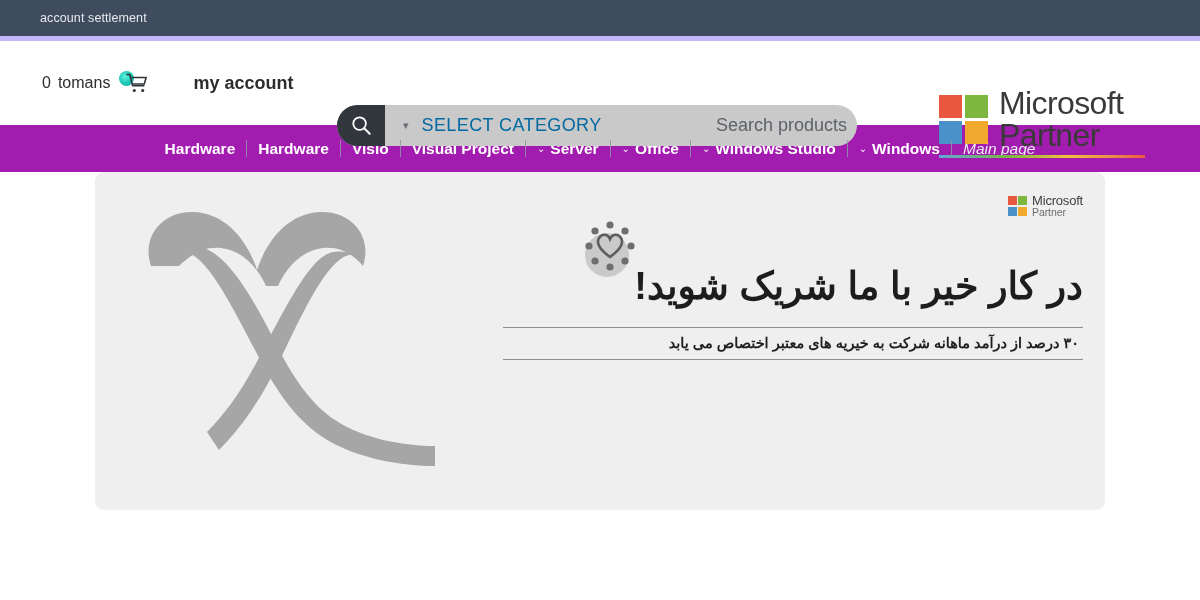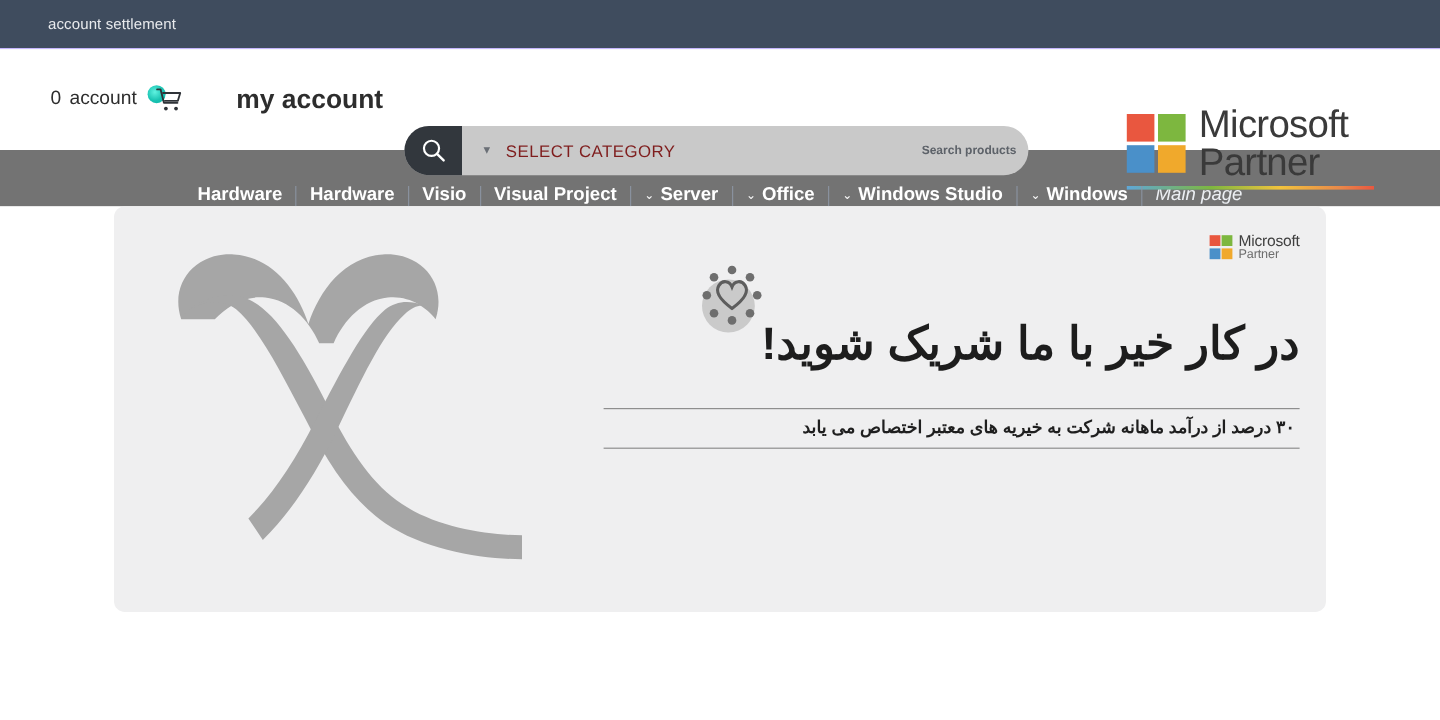--- a/index.html
+++ b/index.html
@@ -11,21 +11,21 @@
   }
 
   
   .topbar {
     height: 41px;
     background: #3f4c5e;
     display: flex;
     align-items: center;
     padding-left: 40px;
     gap: 0;
-    border-bottom: 1px solid #c4b5fd;
+    border-bottom: 5px solid #c4b5fd;
   }
   .topbar-item {
     color: #e8eaed;
     font-size: 12.5px;
     letter-spacing: .1px;
     white-space: nowrap;
     padding: 0 22px 0 0;
     line-height: 41px;
   }
   .topbar-item.phone { color: #dfe2e6; }
@@ -52,21 +52,21 @@
   .cart-badge {
     position: absolute; left: 0; top: 1px;
     width: 15px; height: 15px; border-radius: 50%;
     background: radial-gradient(circle at 40% 38%, #5ff2e0 0%, #19c3b2 55%, #0fb3a6 100%);
   }
   .cart-glyph {
     position: absolute; left: 7px; top: 3px;
     width: 22px; height: 21px;
   }
   .my-account {
-    font-size: 22px; color: #2d2d2d; font-weight: bold;
+    font-size: 18px; color: #2d2d2d; font-weight: bold;
     margin-left: 44px;
   }
 
   .searchbar {
     position: absolute; left: 337px; top: 64px;
     width: 520px; height: 41px;
     background: #c9c9c9;
     border-radius: 21px;
     display: flex; align-items: center;
   }
@@ -76,29 +76,28 @@
     border-radius: 21px 0 0 21px;
     display: flex; align-items: center; justify-content: center;
     border: none; cursor: pointer; flex: 0 0 auto;
   }
   .search-cat {
     display: flex; align-items: center; gap: 13px;
     padding-left: 18px; cursor: pointer; flex: 0 0 auto;
   }
   .cat-chevron { color: #6a6f76; font-size: 11px; line-height: 1; }
   .cat-label {
-    font-size: 14px; color: #7f1d1d; letter-spacing: .4px;
+    font-size: 18px; color: #0369a1; letter-spacing: .4px;
   }
   .search-input {
     flex: 1 1 auto; border: none; outline: none;
     background: transparent; text-align: right;
     padding-right: 10px;
-    font-size: 10px; color: #5d6269;
+    font-size: 18px; color: #5d6269;
     font-family: "Liberation Sans", sans-serif;
-    font-weight: bold;
   }
   .search-input::placeholder { color: #5d6269; opacity: 1; }
 
   
   .ms-logo { position: absolute; right: 55px; top: 47px; }
   .ms-logo-row { display: flex; align-items: center; gap: 11px; }
   .ms-squares {
     display: grid; grid-template-columns: 23px 23px;
     grid-template-rows: 23px 23px; gap: 3px;
   }
@@ -107,22 +106,22 @@
   .ms-words { display: flex; flex-direction: column; line-height: .99; }
   .ms-word-1 { font-size: 32px; color: #3a3a3a; letter-spacing: -.6px; }
   .ms-word-2 { font-size: 32px; color: #3a3a3a; letter-spacing: -.6px; }
   .ms-underline {
     margin-top: 4px; height: 2.5px; width: 206px;
     background: linear-gradient(to right,#5fa8d8 0%,#7db73f 34%,#f2c33c 62%,#e9894a 86%,#e9573f 100%);
   }
 
   
   .navbar {
-    height: 47px; background: #737373;
-    display: flex; align-items: flex-end; justify-content: center;
+    height: 47px; background: #a21caf;
+    display: flex; align-items: center; justify-content: center;
   }
   .nav-inner { display: flex; align-items: center; }
   .nav-item {
     color: #ffffff; font-size: 15.5px; font-weight: bold;
     padding: 0 11px; cursor: pointer; white-space: nowrap;
     display: flex; align-items: center; gap: 5px;
   }
   .nav-item.plain { font-weight: normal; color: #eceff3; font-style: italic; }
   .nav-sep { width: 1px; height: 17px; background: #8d97a6; opacity: .85; }
   .nav-caret { font-size: 10px; font-weight: normal; opacity: .95; }
@@ -147,41 +146,41 @@
   .ribbon { position: absolute; left: 20px; top: 28px; }
   .charity-icon { position: absolute; left: 482px; top: 45px; }
 
   .headline {
     position: absolute; right: 22px; top: 92px;
     width: 600px; text-align: right; direction: rtl;
     font-size: 38px; font-weight: bold; color: #1d1d1d;
     letter-spacing: .5px;
   }
   .subline-wrap {
-    position: absolute; right: 22px; top: 168px; width: 580px;
+    position: absolute; right: 22px; top: 155px; width: 580px;
   }
   .rule { height: 1px; background: #8e8e8e; width: 100%; }
   .subline {
     direction: rtl; text-align: right;
     font-size: 14.5px; color: #1f1f1f; font-weight: bold;
     padding: 7px 4px 8px 4px; letter-spacing: .2px;
   }
 </style>
 </head>
 <body>
 
 <div class="topbar">
   <span class="topbar-item">account settlement</span>
 </div>
 
 <div class="header">
 
   <div class="cart-block">
     <span class="cart-count">0</span>
-    <span class="cart-label">account</span>
+    <span class="cart-label">tomans</span>
     <span class="cart-icon-wrap">
       <span class="cart-badge"></span>
       <svg class="cart-glyph" viewBox="0 0 24 22" fill="none">
         <path d="M1 1.2h3.2l3 12.2h12.3" stroke="#2f3338" stroke-width="1.7" stroke-linecap="round" stroke-linejoin="round"></path>
         <path d="M6.4 4.4H22l-2.1 7.2H8.1" stroke="#2f3338" stroke-width="1.7" stroke-linecap="round" stroke-linejoin="round"></path>
         <circle cx="9" cy="18.6" r="1.7" fill="#2f3338"></circle>
         <circle cx="18.2" cy="18.6" r="1.7" fill="#2f3338"></circle>
       </svg>
     </span>
   </div>

